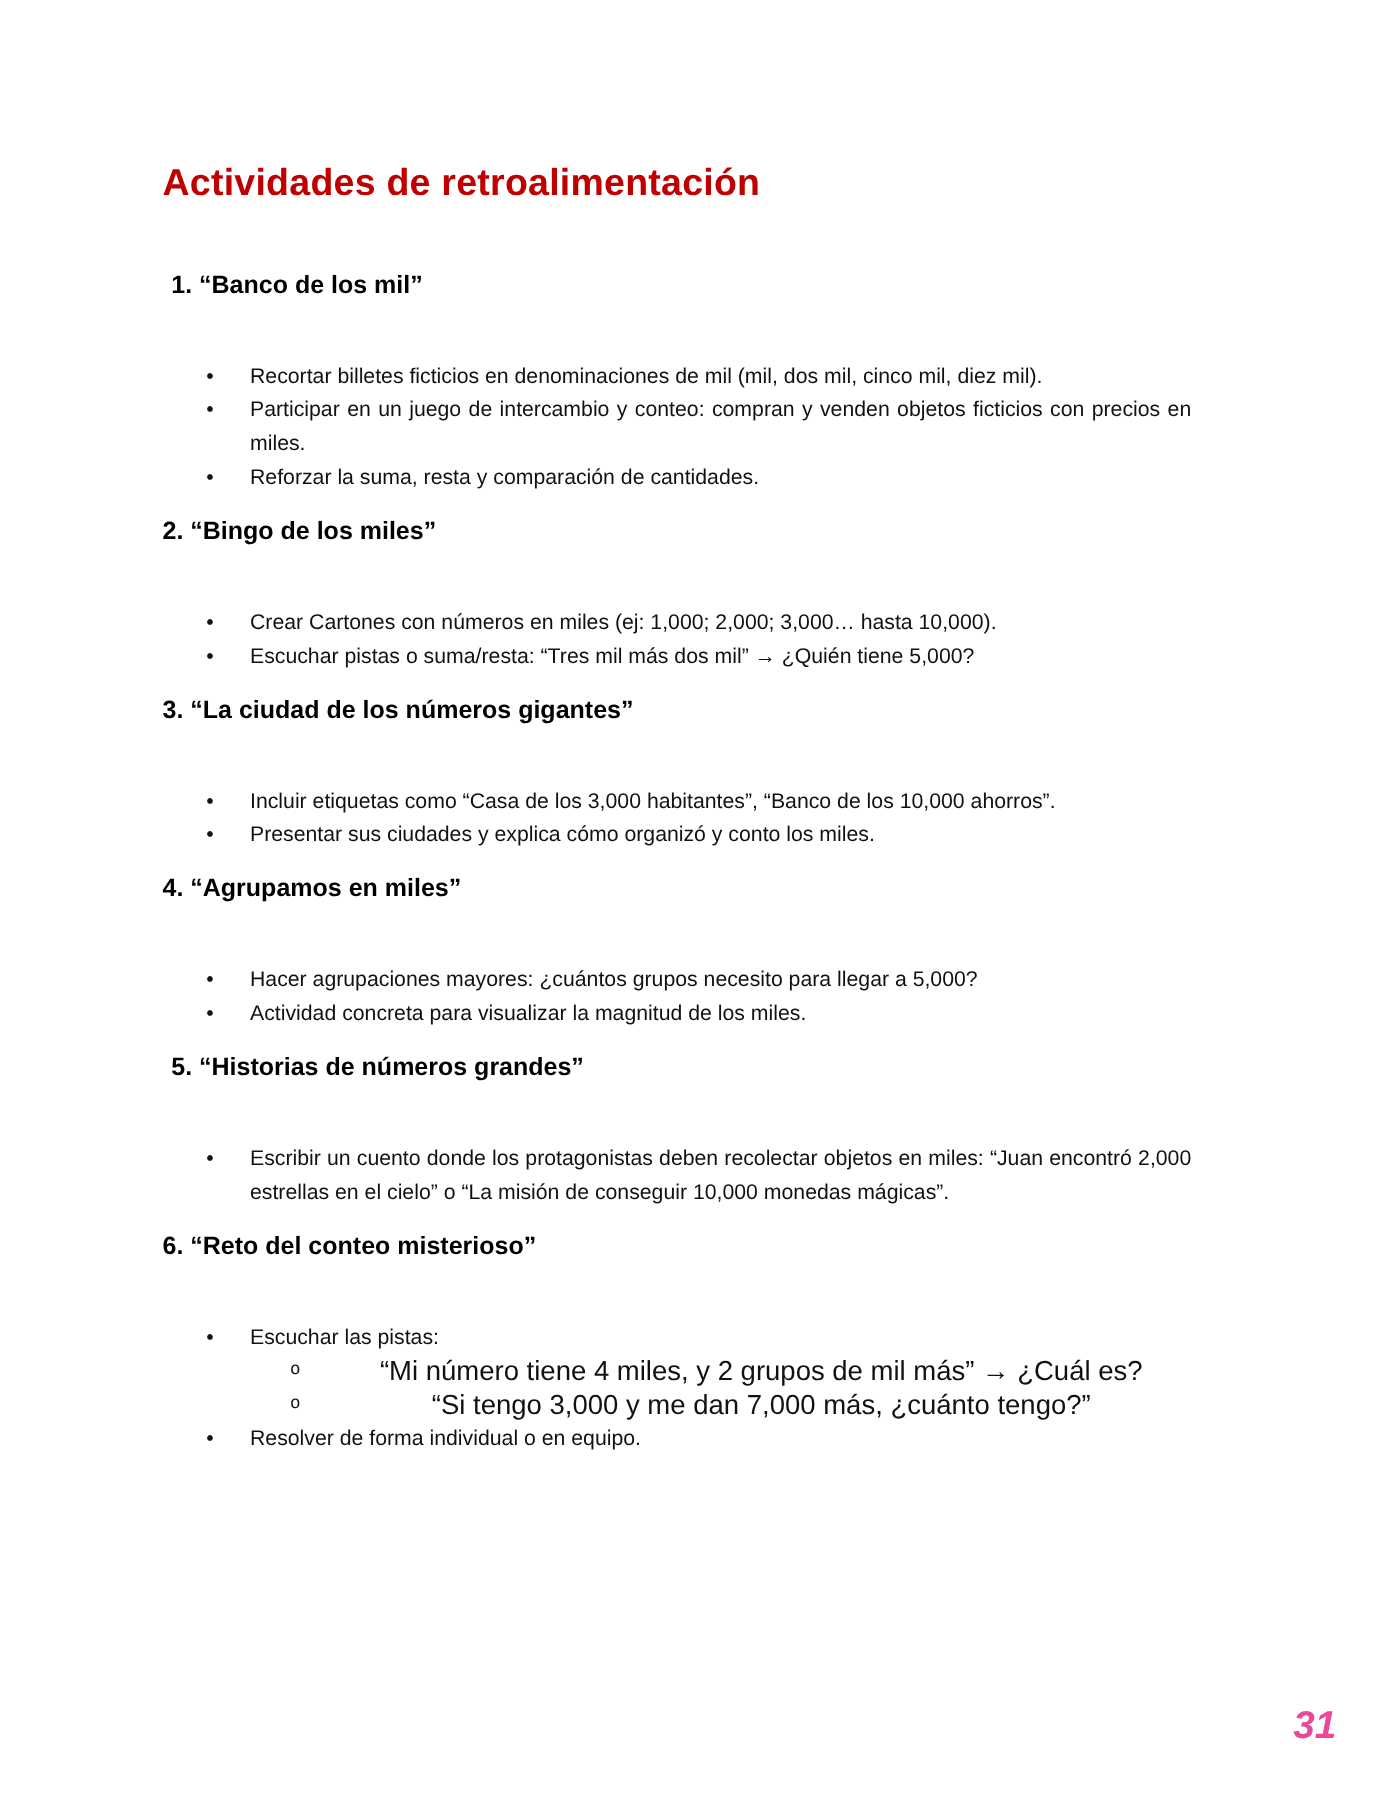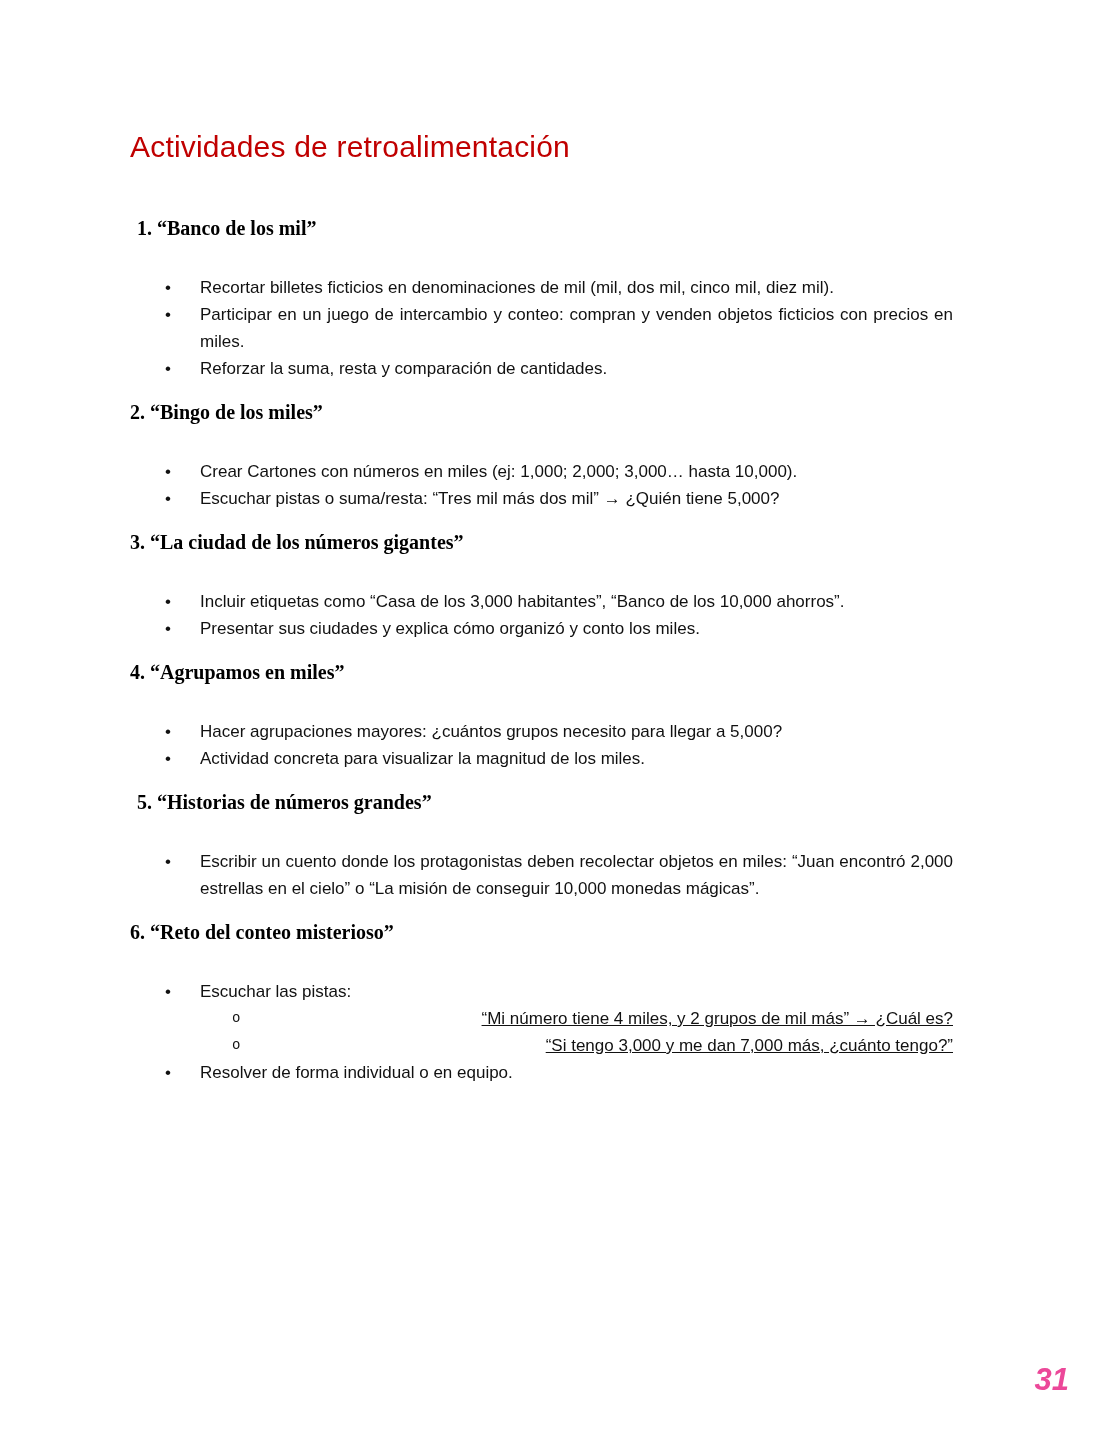--- a/index.html
+++ b/index.html
@@ -15,41 +15,41 @@
   }
   .content {
     position:absolute;
     left:130px;
     top:128px;
     width:860px;
   }
   .doc-title {
     margin:0 0 50px 0;
     font-family:"Liberation Sans", sans-serif;
-    font-weight:normal;
+    font-weight:bold;
     font-size:30px;
     line-height:38px;
     color:#c00000;
     letter-spacing:0.2px;
   }
   section.activity { margin:0; }
   section.activity h2 {
     margin:18px 0 0 0;
-    font-family:Liberation Serif, serif;
+    font-family:Liberation Sans, sans-serif;
     font-weight:bold;
     font-size:20px;
     line-height:24px;
     color:#000000;
   }
   section.activity.first h2 { margin-top:0; }
   section.activity.sp-large h2 { }
   section.activity.indent h2 { padding-left:7px; }
   ul.bullets {
     list-style:none;
-    margin:34px 0 0 33px;
+    margin:47px 0 0 33px;
     padding:0;
     width:790px;
   }
   ul.bullets > li {
     position:relative;
     padding-left:37px;
     font-size:17px;
     line-height:27px;
     text-align:justify;
     color:#111111;
@@ -62,25 +62,24 @@
     font-size:17px;
     color:#111111;
   }
   ul.sub-bullets {
     list-style:none;
     margin:0;
     padding:0 0 0 65px;
   }
   ul.sub-bullets > li {
     position:relative;
-    font-size:17px;
+    font-size:22px;
     line-height:27px;
-    text-align:right;
+    text-align:center;
     color:#111111;
-    text-decoration:underline;
   }
   ul.sub-bullets > li::before {
     content:"o";
     position:absolute;
     left:-33px;
     top:0;
     font-family:"Liberation Mono", monospace;
     font-size:14px;
     color:#111111;
   }

